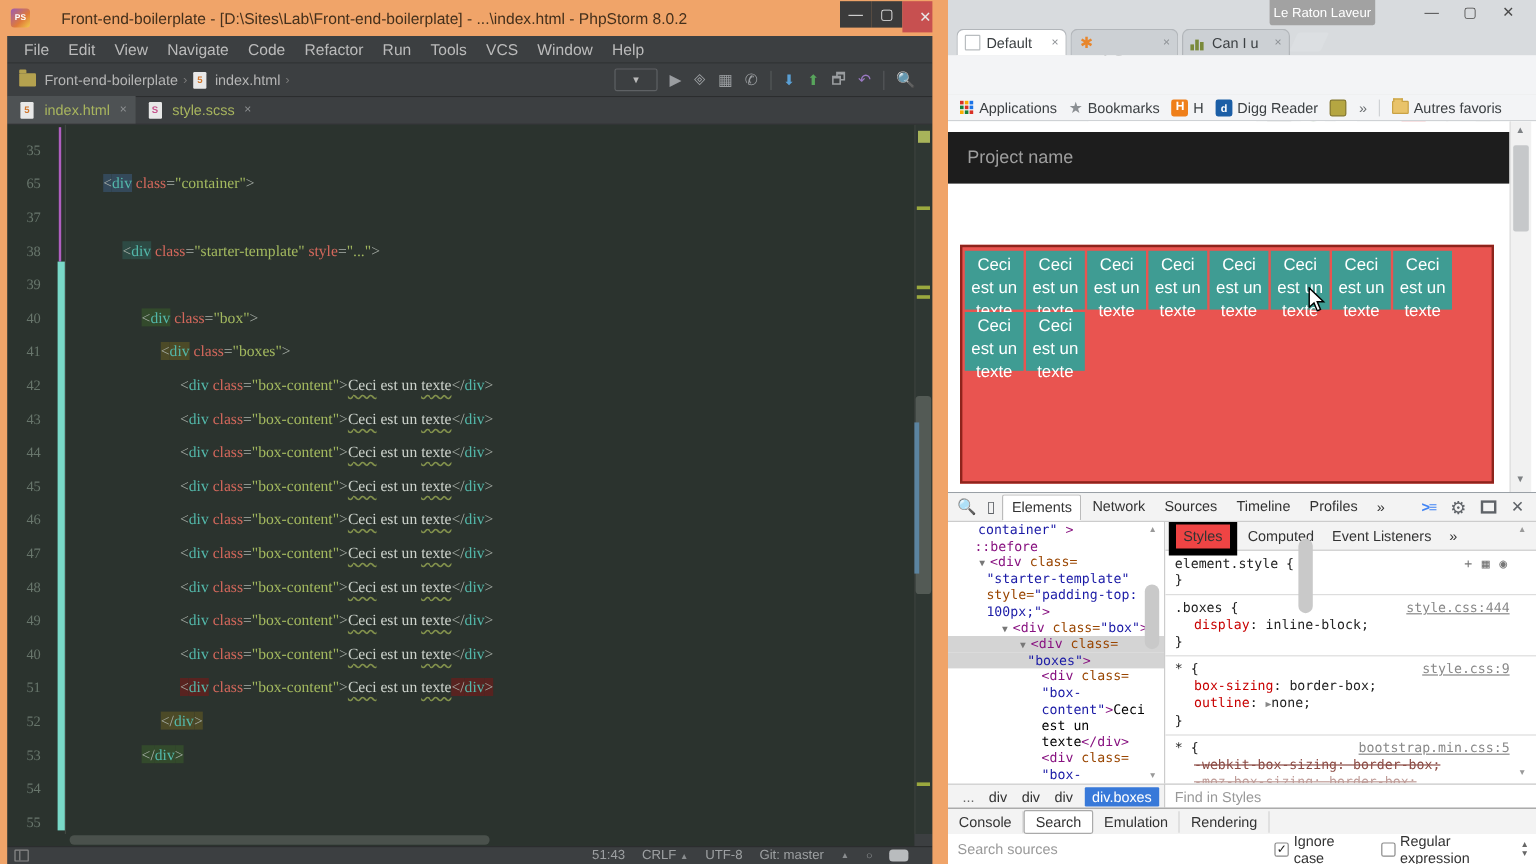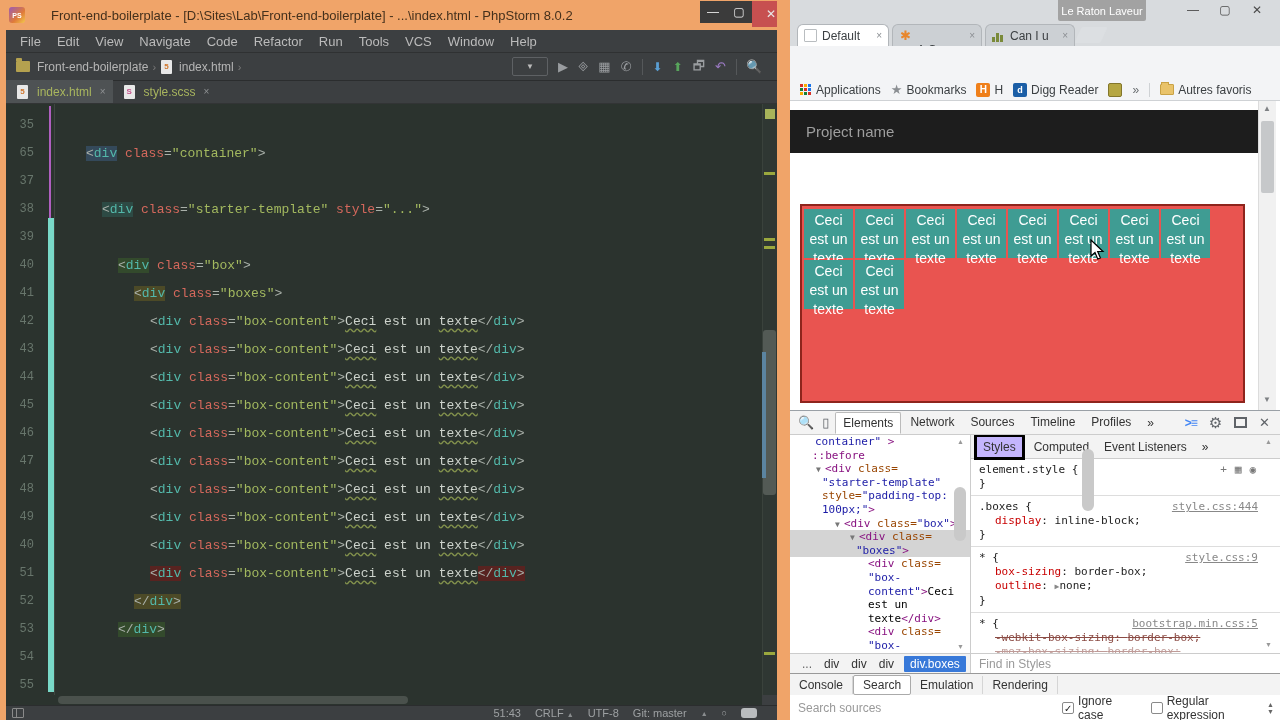--- a/index.html
+++ b/index.html
@@ -30,21 +30,21 @@
   .vcs-down{color:#5a9fd4;font-size:12px;} .vcs-up{color:#58a55c;font-size:12px;}
   .undo{color:#9a79c2;font-size:13px;}
   #ps-tabbar{left:6px;top:81px;width:771px;height:23px;background:#3c3f41;border-bottom:1px solid #323435;display:flex;align-items:flex-end;}
   .etab{height:23px;display:flex;align-items:center;padding:0 7px;font-size:12px;color:#a8b55e;gap:5px;}
   .etab.active{background:#4e5254;}
   .etab .x{color:#8f9294;font-size:10px;margin-left:3px;}
 
   
   #ps-editor{left:6px;top:104px;width:756px;height:591px;background:#2b332e;overflow:hidden;}
   #gutter-line{left:54px;top:104px;width:1px;height:591px;background:#3f4741;}
-  #editor-lines{position:absolute;left:0;top:7px;width:100%;font-family:Liberation Mono, monospace;font-size:13px;}
+  #editor-lines{position:absolute;left:0;top:7px;width:100%;font-family:Liberation Serif, serif;font-size:13px;}
   .eline{height:28px;display:flex;align-items:center;}
   .lnum{width:40px;text-align:right;padding-right:12px;color:#68766c;font-size:12px;flex:none;}
   .lcode{white-space:pre;}
   .tk-br{color:#a9b0a9;} .tk-tag{color:#53b8aa;} .tk-at{color:#d4685c;} .tk-op{color:#a9b0a9;}
   .tk-vl{color:#a3b95f;} .tk-tx{color:#cdd3cc;} .tk-pl{color:#cdd3cc;}
   .tk-sp{text-decoration:underline;text-decoration-style:wavy;text-decoration-color:#83924c;text-underline-offset:3px;}
   .tk-hb{background:#34495a;} .tk-ht{background:#2d4a44;} .tk-hg{background:#334a2c;} .tk-ho{background:#4c4a27;} .tk-hr{background:#582320;}
   #chg-purple{left:49px;top:106px;width:2px;height:112px;background:#b05fc0;}
   #chg-cyan{left:48px;top:218px;width:6px;height:474px;background:#79d9c8;}
   
@@ -138,21 +138,21 @@
   .dom-row{height:13.6px;line-height:13.6px;white-space:pre;}
   .dom-row.sel{background:#d4d4d4;}
   .dt{color:#881280;} .da{color:#994500;} .dv{color:#1a1aa6;} .dtx{color:#000;}
   .arw{color:#777;font-size:8px;display:inline-block;width:9px;}
   #dom-scroll-thumb{position:absolute;left:164px;top:76px;width:12px;height:54px;background:#c9c9c9;border-radius:6px;}
   .dom-scroll-arrow{position:absolute;left:167px;font-size:7px;color:#999;}
   
   #styles-pane{position:absolute;left:180px;top:24px;width:310px;height:218px;border-left:1px solid #ccc;background:#fff;overflow:hidden;}
   #sb-tabs{height:24px;background:#f3f3f3;border-bottom:1px solid #ccc;display:flex;align-items:center;}
   .sb-tab{padding:3px 6px;margin-left:3px;color:#333;font-size:12px;white-space:nowrap;}
-  .sb-tab.active{background:#c4b5fd;border:3px solid #000000;border-radius:2px 2px 0 0;}
+  .sb-tab.active{background:#ef4444;border:6px solid #000000;border-radius:2px 2px 0 0;}
   #rules{font-family:"DejaVu Sans Mono",monospace;font-size:11px;}
   .rule{position:relative;border-bottom:1px solid #ddd;padding:4px 0 4px 8px;line-height:14px;}
   .rule .link{position:absolute;right:22px;top:4px;color:#888;text-decoration:underline;}
   .sel-tor{color:#222;} .prop{padding-left:16px;} .pname{color:#c80000;} .pval{color:#222;}
   .struck .pname,.struck .pval{text-decoration:line-through;color:#8b4b44;}
   .struck2{opacity:.55;}
   .parrow{color:#888;font-size:8px;}
   .es-icons{position:absolute;right:24px;top:4px;color:#777;display:flex;gap:8px;font-size:11px;}
   #styles-scroll-thumb{position:absolute;left:292px;top:38px;width:12px;height:62px;background:#c9c9c9;border-radius:6px;}
   .st-scroll-arrow{position:absolute;left:295px;font-size:7px;color:#999;}

